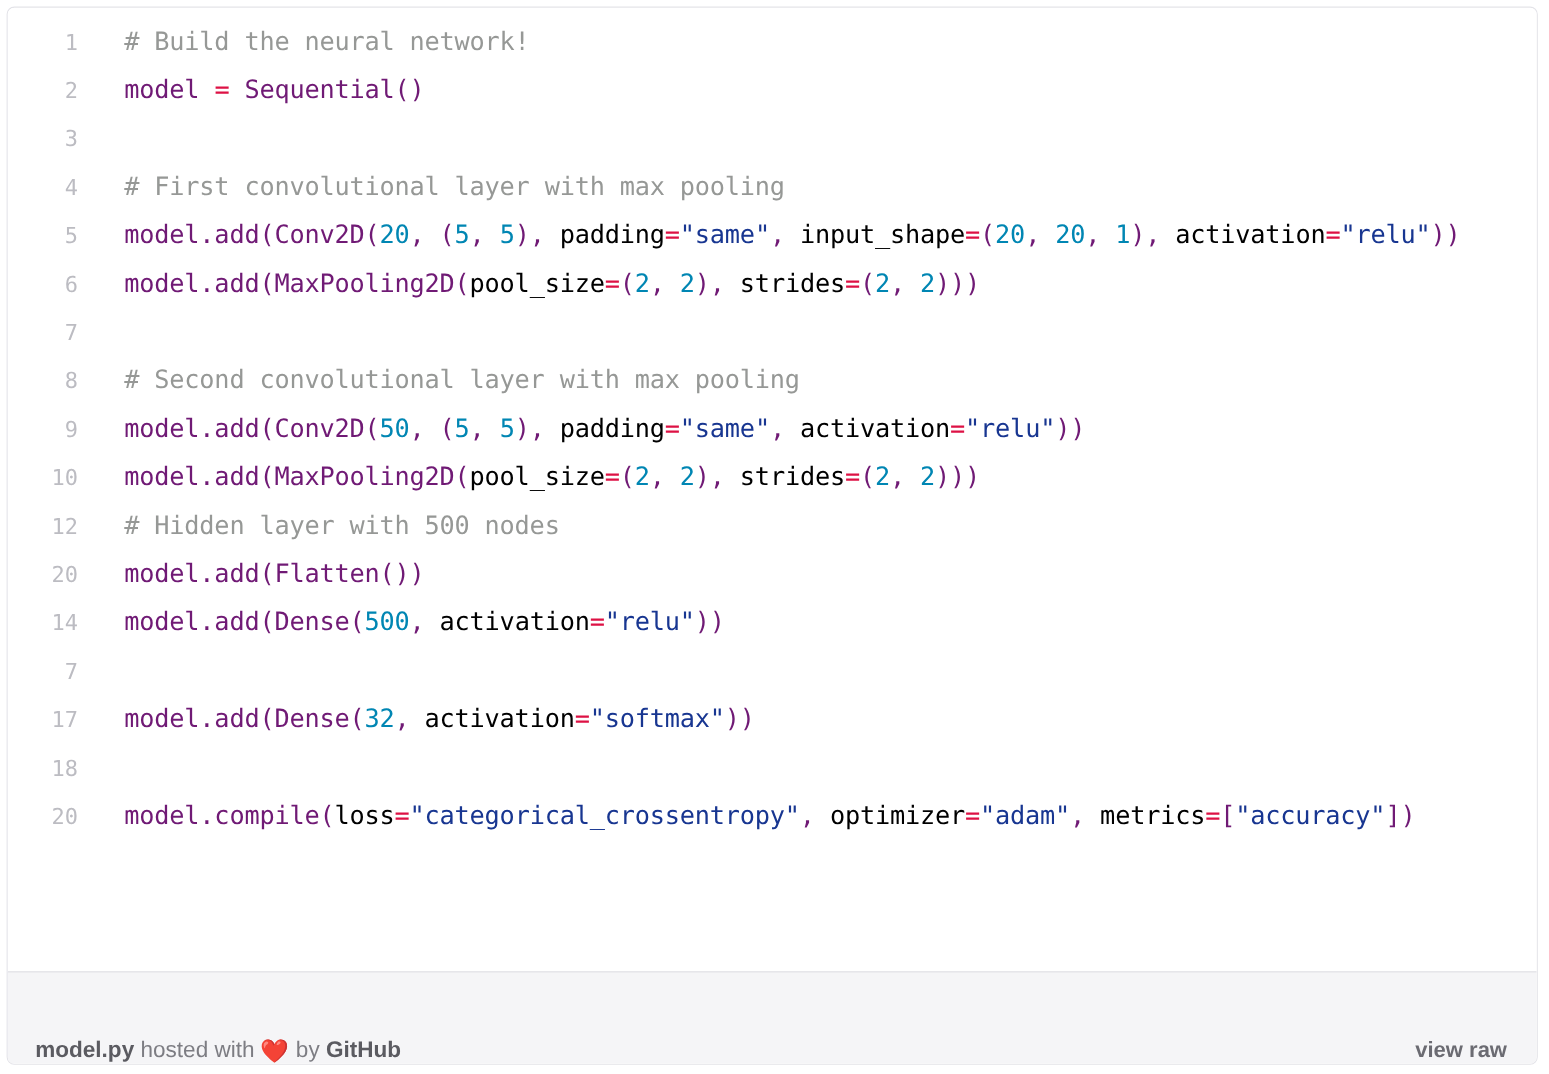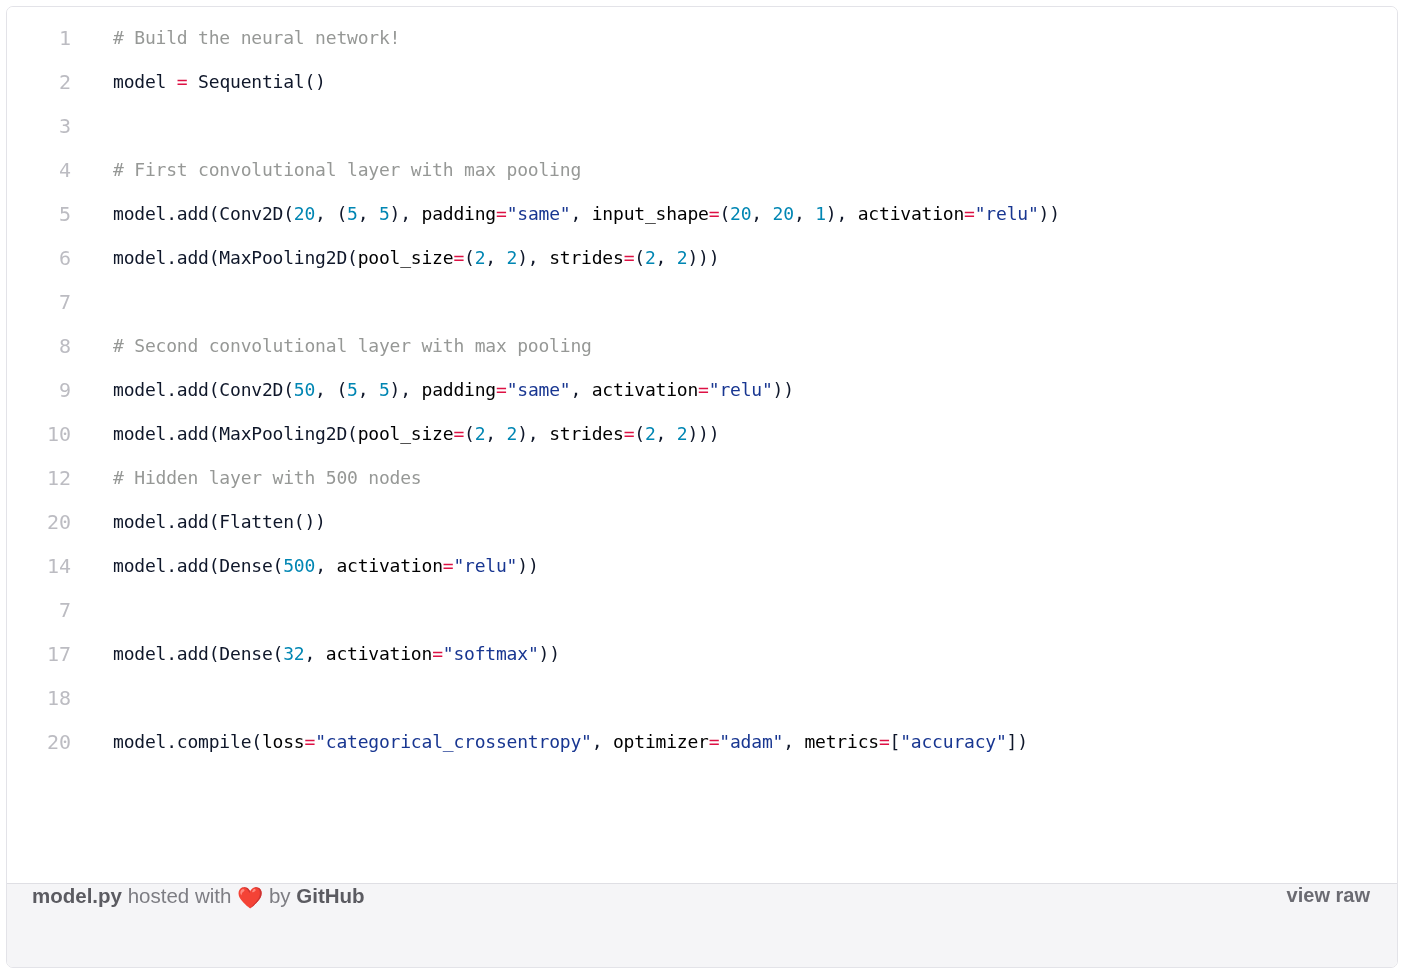--- a/index.html
+++ b/index.html
@@ -59,42 +59,42 @@
     line-height: 44px;
     user-select: none;
     letter-spacing: 0px;
   }
 
   td.code {
     vertical-align: middle;
     padding: 0 0 0 20px;
     white-space: pre;
     font-family: "DejaVu Sans Mono", "Liberation Mono", monospace;
-    font-size: 18px;
+    font-size: 23px;
     line-height: 44px;
     color: #24292e;
     letter-spacing: -0.2px;
   }
 
   
   .c  { color: #969896; }           
   .n  { color: #0086b3; }           
   .s  { color: #183691; }           
   .kw { color: #d14; }              
   .a  { color: #000000; }           
-  .p  { color: #0f172a; }           
+  .p  { color: #701a75; }           
 
   .footer {
     flex: 0 0 auto;
     height: 84px;
     box-sizing: border-box;
     background: #f5f5f7;
     border-top: 1px solid #dfdfe4;
     display: flex;
-    align-items: flex-start;
+    align-items: flex-end;
     justify-content: space-between;
     padding: 0 27px 0 25px;
   }
 
   .footer-left {
     font-family: "Liberation Sans", sans-serif;
     font-size: 20.5px;
     color: #7d7d83;
     display: flex;
     align-items: center;

